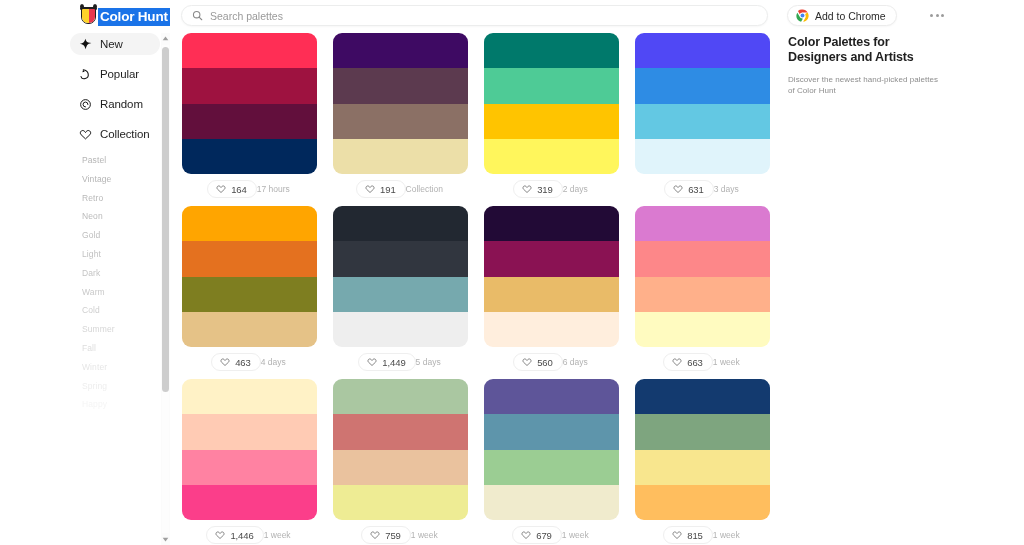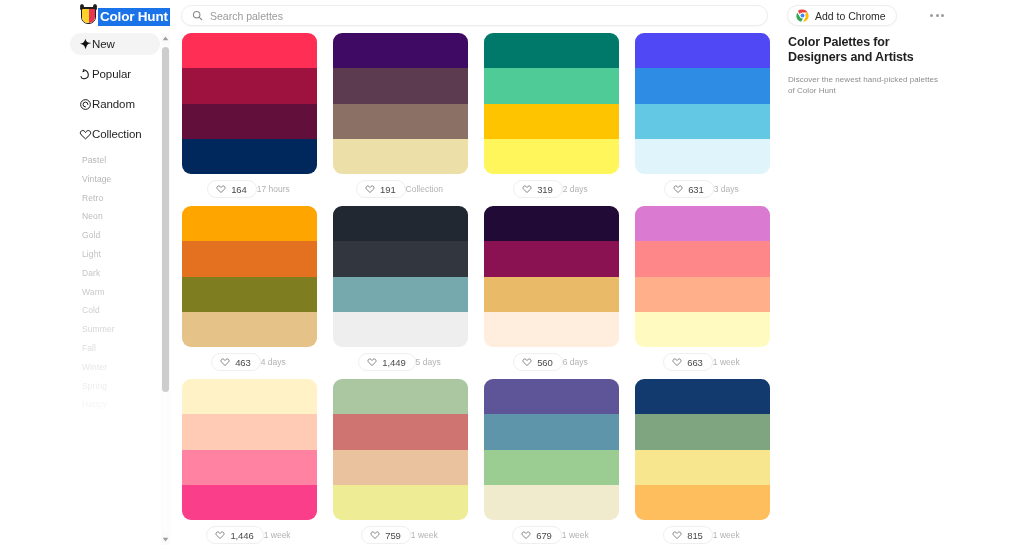--- a/index.html
+++ b/index.html
@@ -77,21 +77,21 @@
   }
   .more-dot { width: 3px; height: 3px; border-radius: 50%; background: #9b9b9b; }
 
   
   .sidebar {
     position: absolute; left: 70px; top: 33px;
     width: 100px; height: 512px;
     overflow: hidden;
   }
   .nav-item {
-    display: flex; align-items: center; gap: 0;
+    display: flex; align-items: center; gap: 8px;
     height: 22px; padding: 0 10px 0 9px; margin-bottom: 8px;
     border-radius: 11px; cursor: pointer; width: 90px; text-align: center;
   }
   .nav-item.active { background: #f4f4f4; }
   .nav-label { font-size: 11.5px; color: #1f1f1f; letter-spacing: -0.1px; }
   .nav-icon { width: 13px; height: 13px; flex: 0 0 auto; display: block; }
 
   .tag-list { margin-top: 10px; }
   .tag-item {
     font-size: 8.5px; color: #b5b5b5; letter-spacing: 0.1px;

